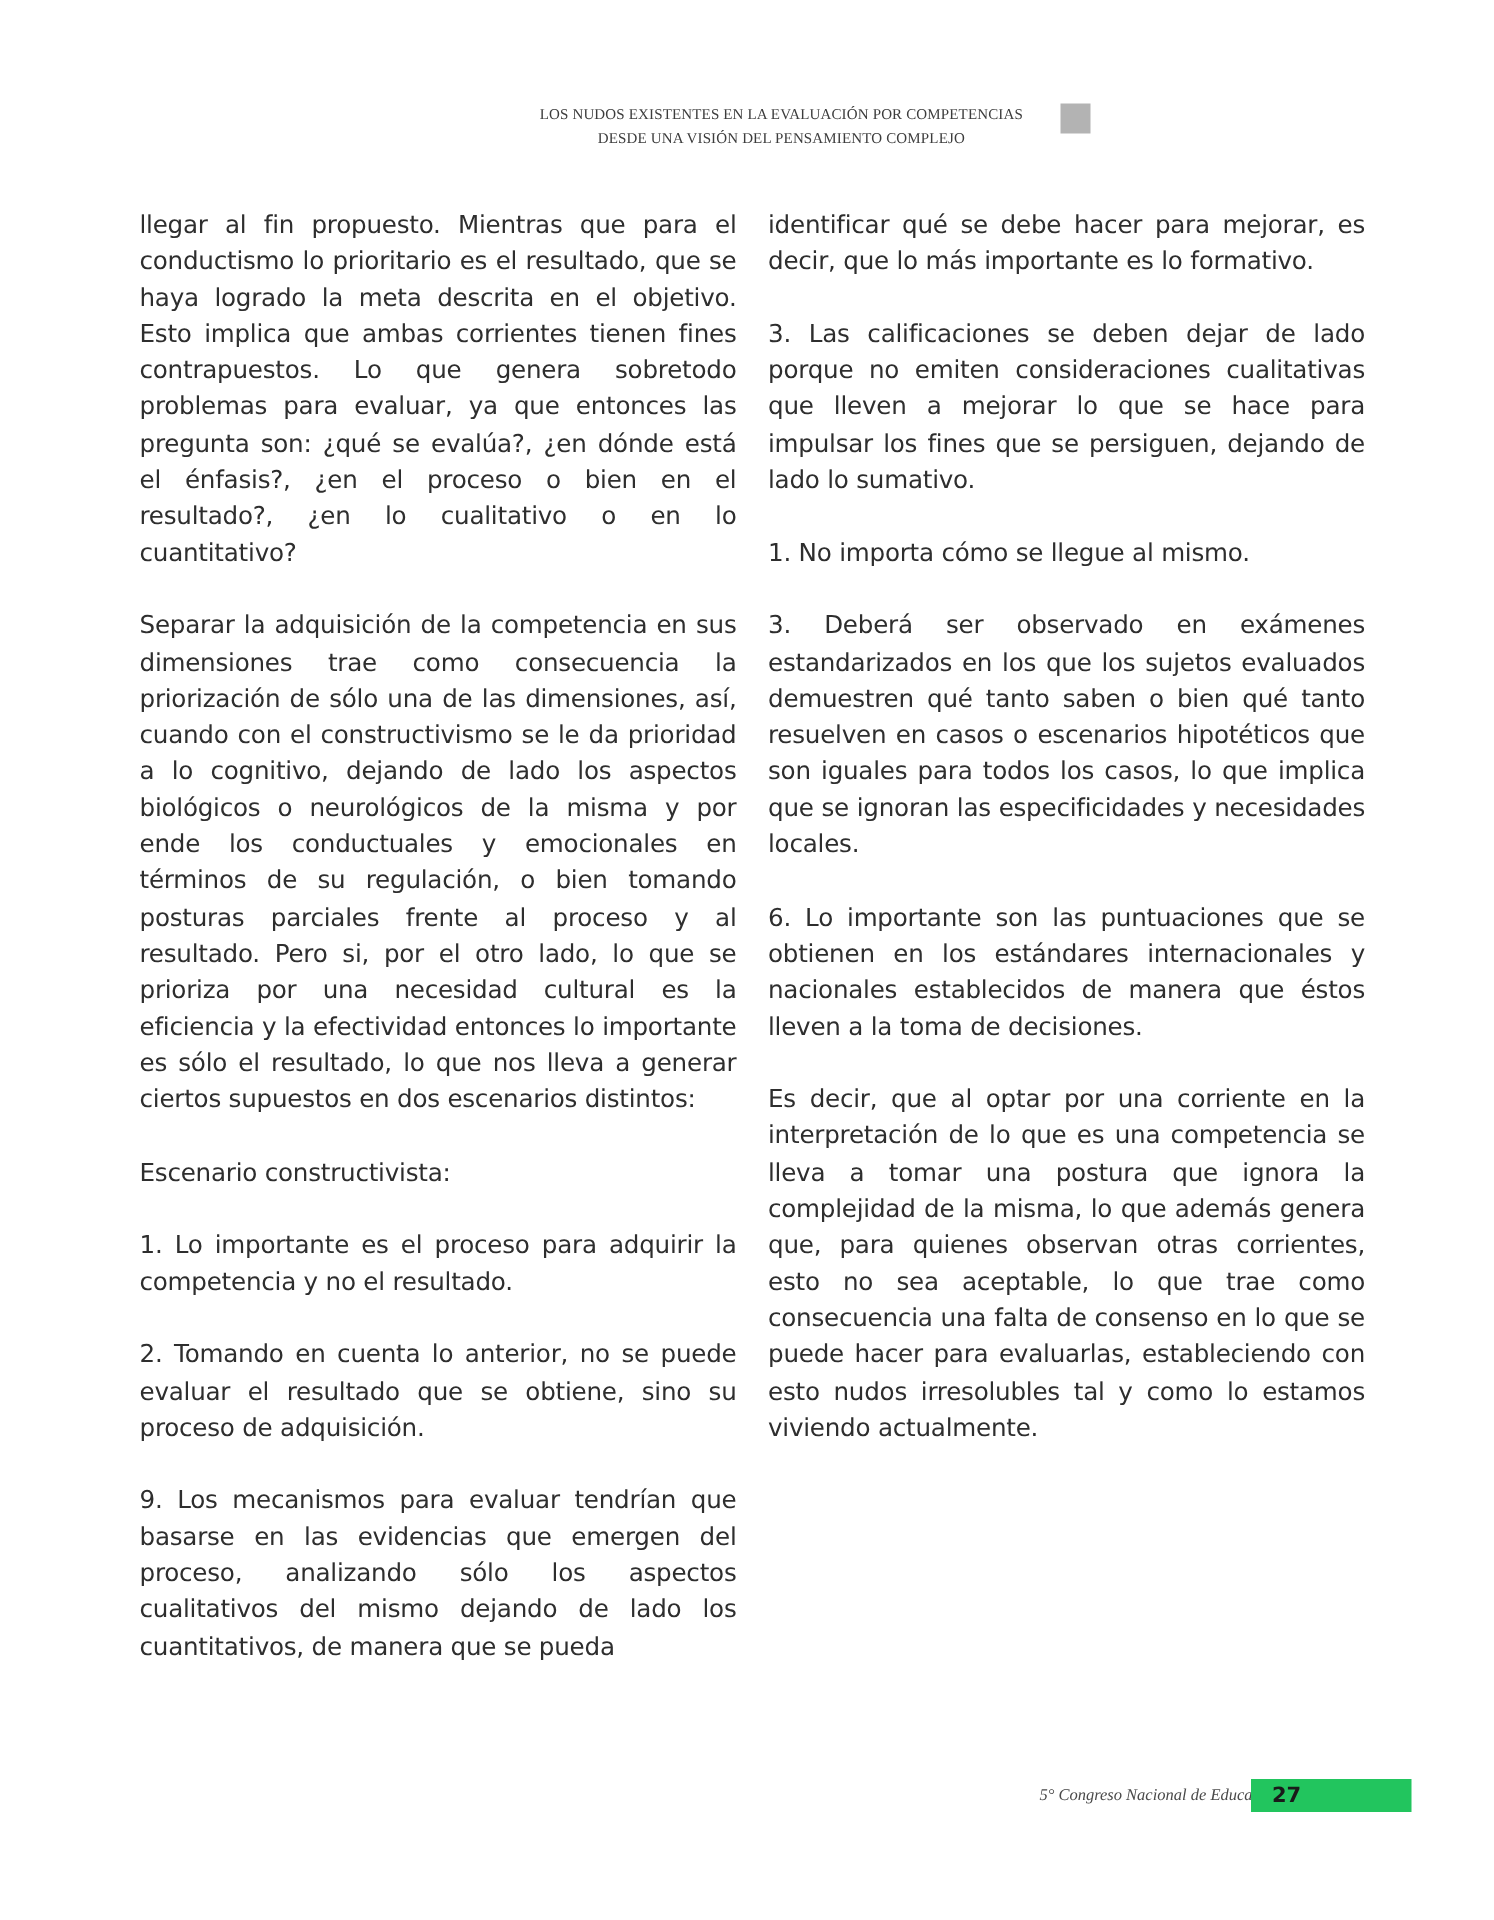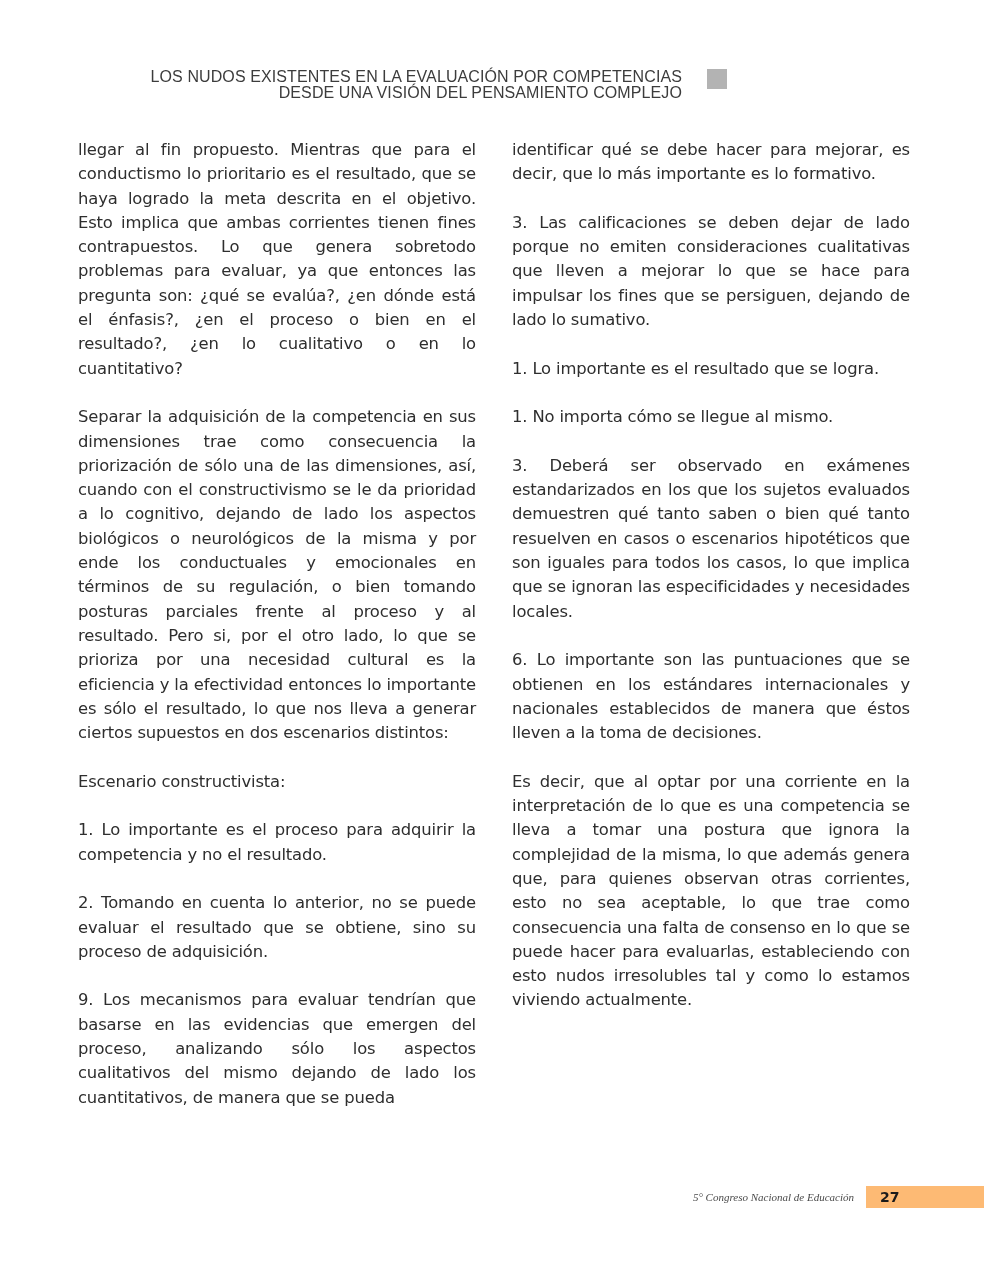--- a/index.html
+++ b/index.html
@@ -12,23 +12,23 @@
       height: 1280px;
       position: relative;
       overflow: hidden;
       font-family: "DejaVu Sans", sans-serif;
       color: #2b2b2b;
     }
     .running-head {
       position: absolute;
       top: 69px;
       right: 314px;
-      text-align: right;
-      font-family: Liberation Sans, sans-serif;
-      font-size: 16px;
+      text-align: center;
+      font-family: Liberation Serif, serif;
+      font-size: 10px;
       line-height: 16px;
       color: #3c3c3c;
       letter-spacing: 0.1px;
     }
     .head-square {
       position: absolute;
       left: 707px;
       top: 69px;
       width: 20px;
       height: 20px;
@@ -38,43 +38,43 @@
       position: absolute;
       top: 138px;
       width: 398px;
       font-size: 16.4px;
       line-height: 24.3px;
       text-align: justify;
       color: #2e2e2e;
       font-family: "DejaVu Sans", sans-serif;
       letter-spacing: -0.15px;
     }
-    .column.left { left: 78px; }
+    .column.left { left: 93px; }
     .column.right { left: 512px; }
     .column p {
       margin: 0 0 24.3px 0;
     }
     .column p:last-child { margin-bottom: 0; }
     .footer-label {
       position: absolute;
       top: 1188px;
       right: 142px;
       font-family: Liberation Serif, serif;
       font-style: italic;
       font-size: 11px;
       line-height: 18px;
       color: #4a4a4a;
     }
     .footer-bar {
       position: absolute;
-      left: 866px;
+      left: 834px;
       top: 1186px;
-      width: 118px;
+      width: 107px;
       height: 22px;
-      background: #fdba74;
+      background: #22c55e;
     }
     .page-number {
       position: absolute;
       left: 14px;
       top: 0;
       line-height: 22px;
       font-family: "DejaVu Sans", sans-serif;
       font-weight: bold;
       font-size: 14px;
       color: #1a1a1a;
@@ -94,21 +94,20 @@
   <p>Separar la adquisición de la competencia en sus dimensiones trae como consecuencia la priorización de sólo una de las dimensiones, así, cuando con el constructivismo se le da prioridad a lo cognitivo, dejando de lado los aspectos biológicos o neurológicos de la misma y por ende los conductuales y emocionales en términos de su regulación, o bien tomando posturas parciales frente al proceso y al resultado. Pero si, por el otro lado, lo que se prioriza por una necesidad cultural es la eficiencia y la efectividad entonces lo importante es sólo el resultado, lo que nos lleva a generar ciertos supuestos en dos escenarios distintos:</p>
   <p>Escenario constructivista:</p>
   <p>1. Lo importante es el proceso para adquirir la competencia y no el resultado.</p>
   <p>2. Tomando en cuenta lo anterior, no se puede evaluar el resultado que se obtiene, sino su proceso de adquisición.</p>
   <p>9. Los mecanismos para evaluar tendrían que basarse en las evidencias que emergen del proceso, analizando sólo los aspectos cualitativos del mismo dejando de lado los cuantitativos, de manera que se pueda</p>
 </div>
 
 <div class="column right">
   <p>identificar qué se debe hacer para mejorar, es decir, que lo más importante es lo formativo.</p>
   <p>3. Las calificaciones se deben dejar de lado porque no emiten consideraciones cualitativas que lleven a mejorar lo que se hace para impulsar los fines que se persiguen, dejando de lado lo sumativo.</p>
-  <p>1. Lo importante es el resultado que se logra.</p>
   <p>1. No importa cómo se llegue al mismo.</p>
   <p>3. Deberá ser observado en exámenes estandarizados en los que los sujetos evaluados demuestren qué tanto saben o bien qué tanto resuelven en casos o escenarios hipotéticos que son iguales para todos los casos, lo que implica que se ignoran las especificidades y necesidades locales.</p>
   <p>6. Lo importante son las puntuaciones que se obtienen en los estándares internacionales y nacionales establecidos de manera que éstos lleven a la toma de decisiones.</p>
   <p>Es decir, que al optar por una corriente en la interpretación de lo que es una competencia se lleva a tomar una postura que ignora la complejidad de la misma, lo que además genera que, para quienes observan otras corrientes, esto no sea aceptable, lo que trae como consecuencia una falta de consenso en lo que se puede hacer para evaluarlas, estableciendo con esto nudos irresolubles tal y como lo estamos viviendo actualmente.</p>
 </div>
 
 <div class="footer-label">5° Congreso Nacional de Educación</div>
 <div class="footer-bar">
   <span class="page-number">27</span>
 </div>

